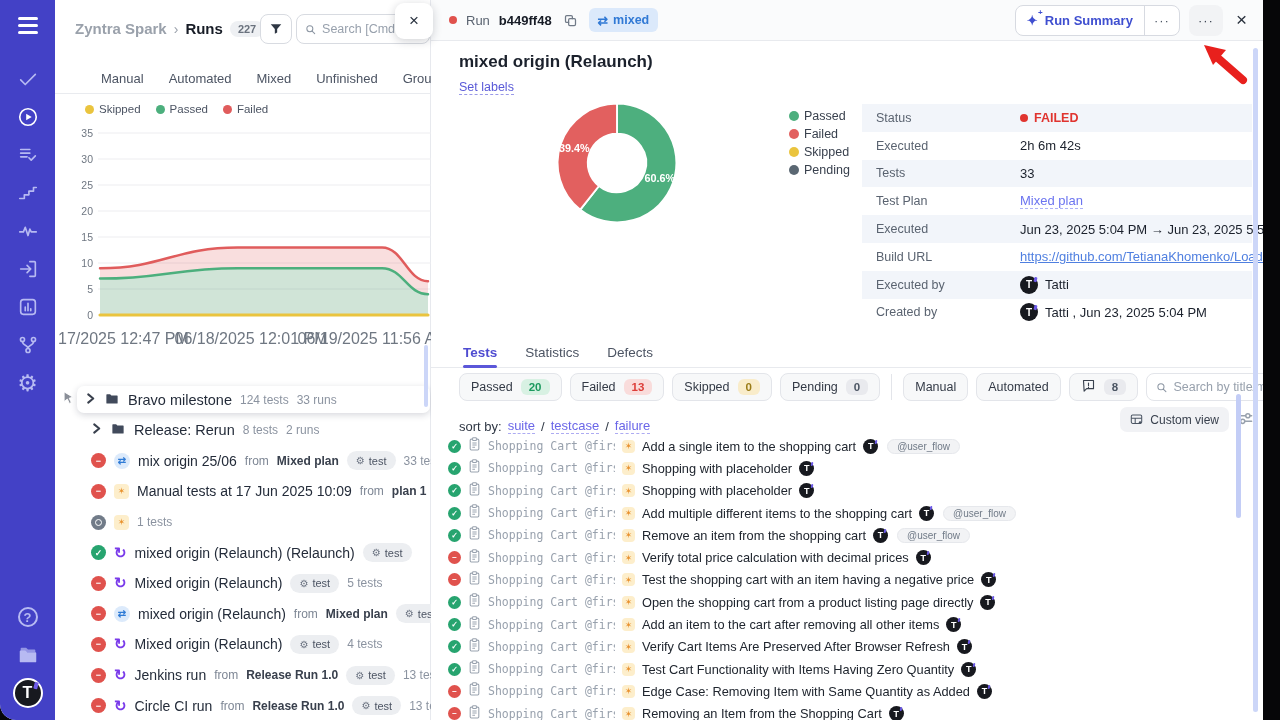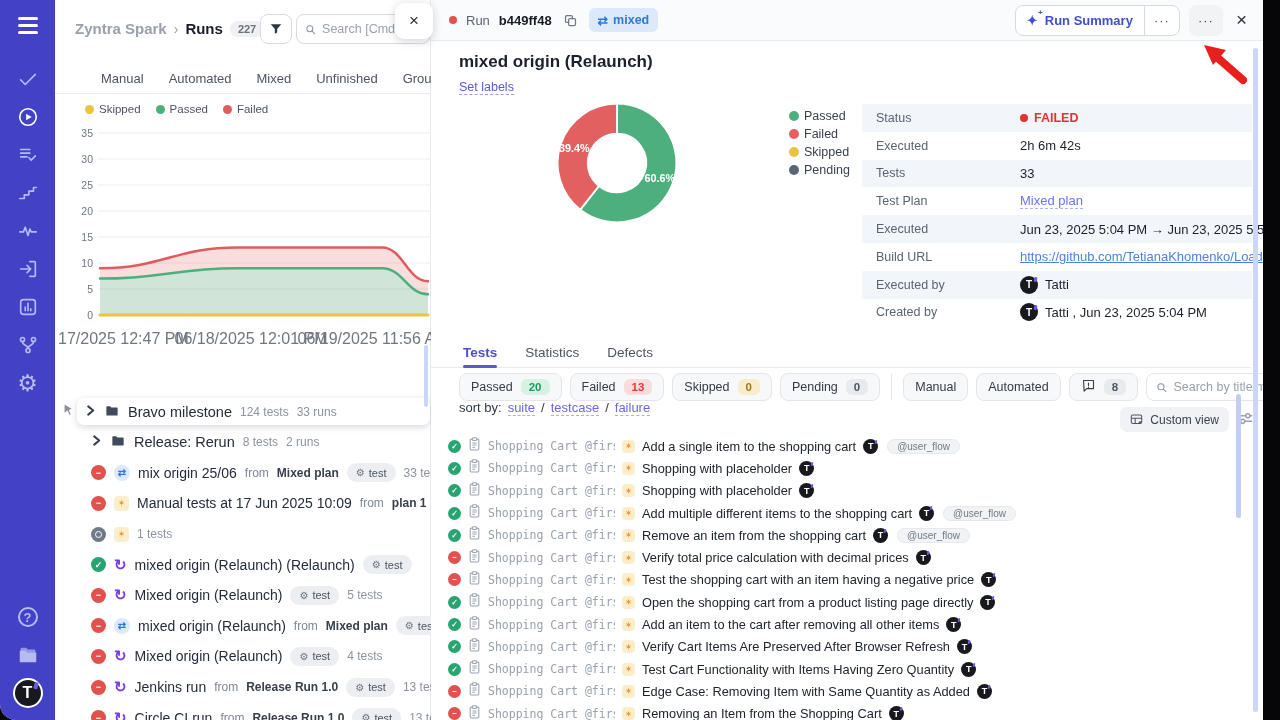--- a/index.html
+++ b/index.html
@@ -59,21 +59,21 @@
   .leg-item { display:flex; align-items:center; gap:5px; }
   .dot { width:9px; height:9px; border-radius:50%; flex:none; }
   #trend-svg { position:absolute; top:122px; left:0; }
   .x-ticks span { position:absolute; top:330px; font-size:16px; color:#6f7782; white-space:nowrap; }
   .xt0 { left:3px; } .xt1 { left:196px; transform:translateX(-50%); } .xt2 { left:318px; transform:translateX(-50%); }
 
   #run-list { position:absolute; top:385px; left:0; right:0; bottom:0; }
   .run-row { height:30.6px; display:flex; align-items:center; padding-left:36px; font-size:14px;
              color:#242c3a; position:relative; gap:8px; cursor:pointer; white-space:nowrap; }
   .run-row.card { background:#fff; box-shadow:0 2px 7px rgba(30,35,60,.18); border-radius:7px;
-                  margin:13px 0 2px 22px; padding-left:8px; height:27px; }
+                  margin:1px 0 2px 22px; padding-left:8px; height:27px; }
   .cursor-ico { position:absolute; left:-15px; top:5px; }
   .grp-name { font-size:14.5px; }
   .meta { font-size:12px; color:#8b93a0; }
   .from-lbl { font-size:12px; color:#7d8694; }
   .from-plan { font-size:12px; color:#39404d; font-weight:bold; }
   .tag-chip { display:inline-flex; align-items:center; gap:4px; background:#eceef1; border-radius:10px;
               height:19px; padding:0 9px; font-size:11px; color:#4c5463; }
   .st { border-radius:50%; display:flex; align-items:center; justify-content:center; color:#fff;
         font-weight:bold; flex:none; }
   .st-15 { width:15px; height:15px; font-size:9px; }
@@ -146,22 +146,22 @@
           align-items:center; gap:8px; padding:0 11px; font-size:12.5px; color:#333a46; cursor:pointer;
           white-space:nowrap; }
   .cbadge { padding:2px 8px; border-radius:6px; font-size:11.5px; font-weight:bold; }
   .cb-green { background:#d8f1e3; color:#1c9a5f; }
   .cb-red { background:#f9dcdb; color:#dd3d38; }
   .cb-yellow { background:#f9ecca; color:#9a7b17; }
   .cb-gray { background:#e9eaee; color:#4b5563; }
   .vdiv { width:1px; height:26px; background:#e3e5ea; margin:0 3px; }
   .rp-search { width:152px; height:28px; border:1px solid #e3e5ea; border-radius:8px; display:flex;
                align-items:center; gap:6px; padding:0 9px; background:#fff; }
-  .sortbar { position:absolute; top:400px; left:28px; font-size:13px; color:#2f3744; display:flex; gap:6px;
-             }
+  .sortbar { position:absolute; top:418px; left:28px; font-size:13px; color:#2f3744; display:flex; gap:6px;
+             align-items:center; }
   .sort-link { color:#6a66e8; border-bottom:1px dashed rgba(106,102,232,.55); cursor:pointer; }
   .custom-view { position:absolute; right:34px; top:407px; height:25px; background:#f1f2f5; border-radius:7px;
                  padding:0 10px; font-size:12px; color:#39414e; display:flex; align-items:center; gap:7px;
                  cursor:pointer; border:none; }
   .sliders-btn { position:absolute; right:10px; top:411px; background:none; border:none; cursor:pointer; }
 
   #test-list { position:absolute; top:435px; left:0; right:12px; bottom:0; overflow:hidden; }
   .t-row { height:22.3px; display:flex; align-items:center; padding-left:17px; gap:7px; cursor:pointer; }
   .t-suite { font-family:"DejaVu Sans Mono", monospace; font-size:11.5px; color:#98a1ad; width:127px;
              overflow:hidden; white-space:nowrap; flex:none; }

